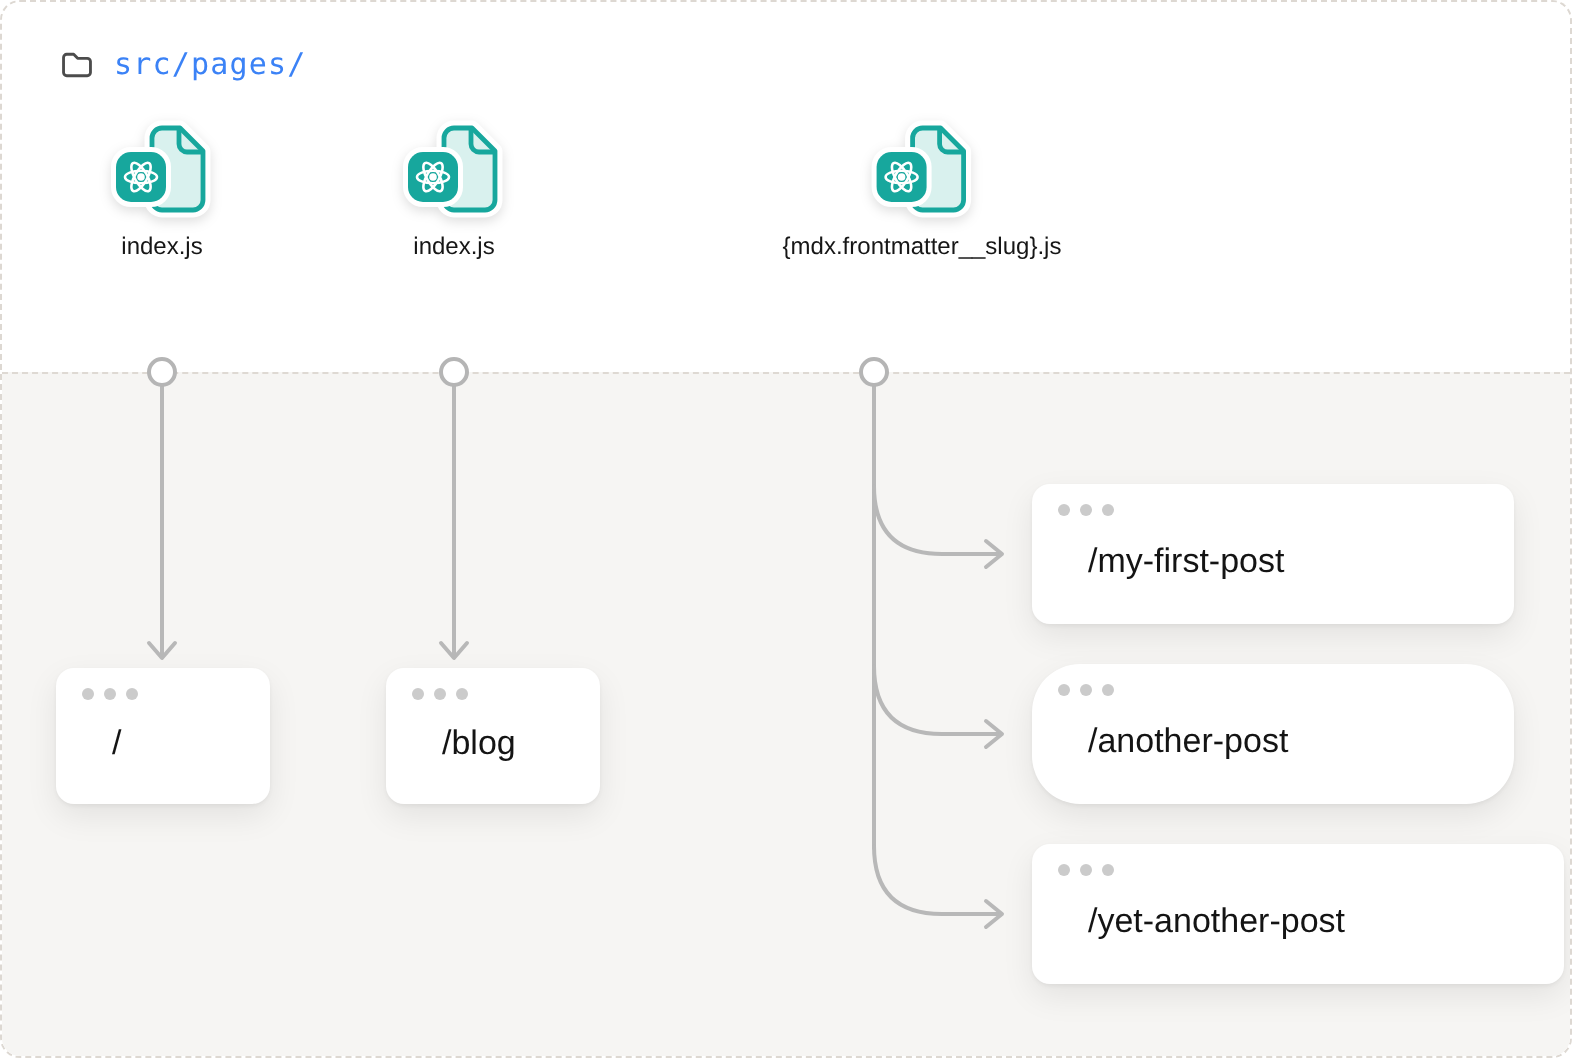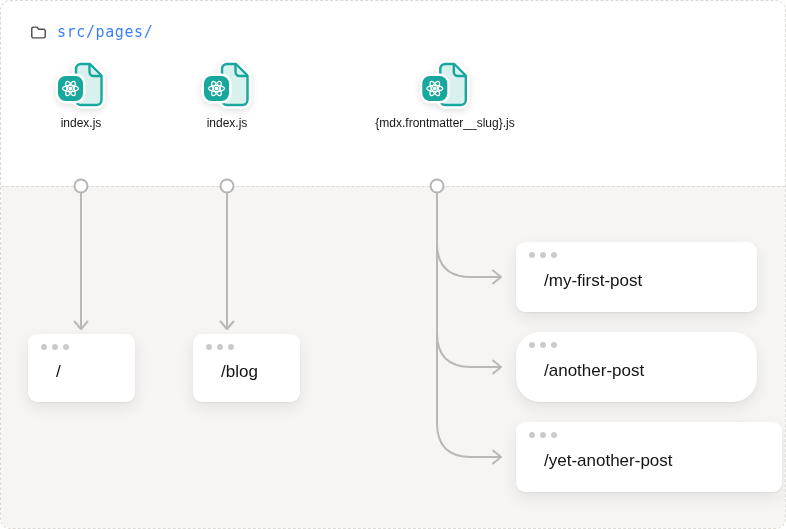--- a/index.html
+++ b/index.html
@@ -26,21 +26,21 @@
     font-size:15px; letter-spacing:0.6px; color:#3b82f6;
   }
 
   
   .file-group {
     position:absolute; top:58px; transform:translateX(-50%);
     display:flex; flex-direction:column; align-items:center;
   }
   .file-group.fg-1 { left:80px; }
   .file-group.fg-2 { left:226px; }
-  .file-group.fg-3 { left:444px; }
+  .file-group.fg-3 { left:460px; }
   .file-icon svg { display:block; filter:drop-shadow(0 2px 3px rgba(0,0,0,.13)); }
   .file-label {
     margin-top:5px; font-size:12px; color:#161616; white-space:nowrap; text-align:center;
   }
 
   
   .connectors { position:absolute; left:0; top:0; width:786px; height:529px; pointer-events:none; }
   .connectors * { vector-effect:non-scaling-stroke; }
 
   

